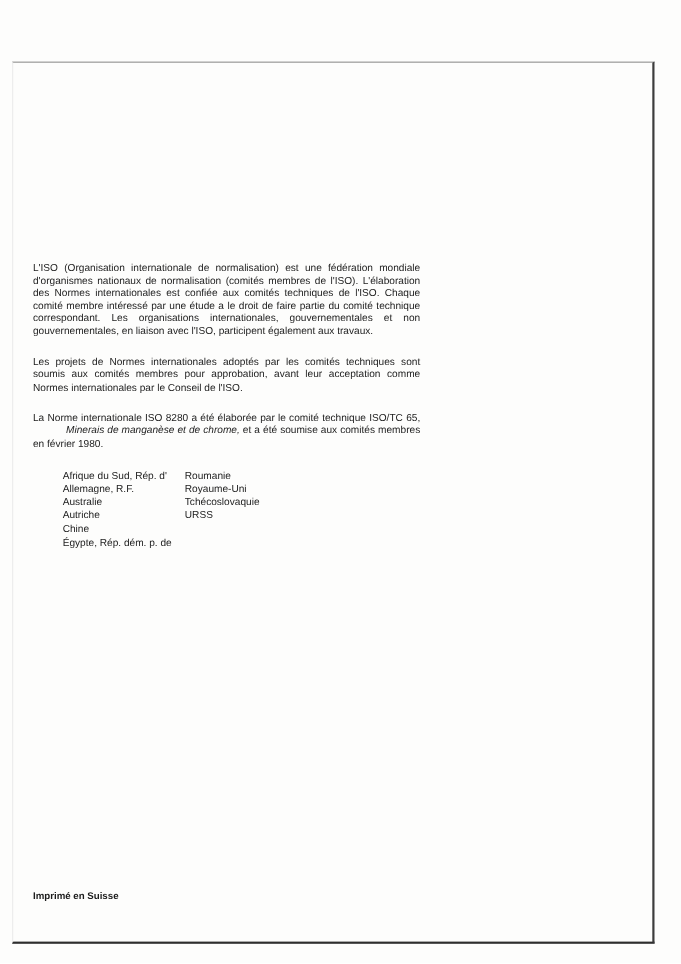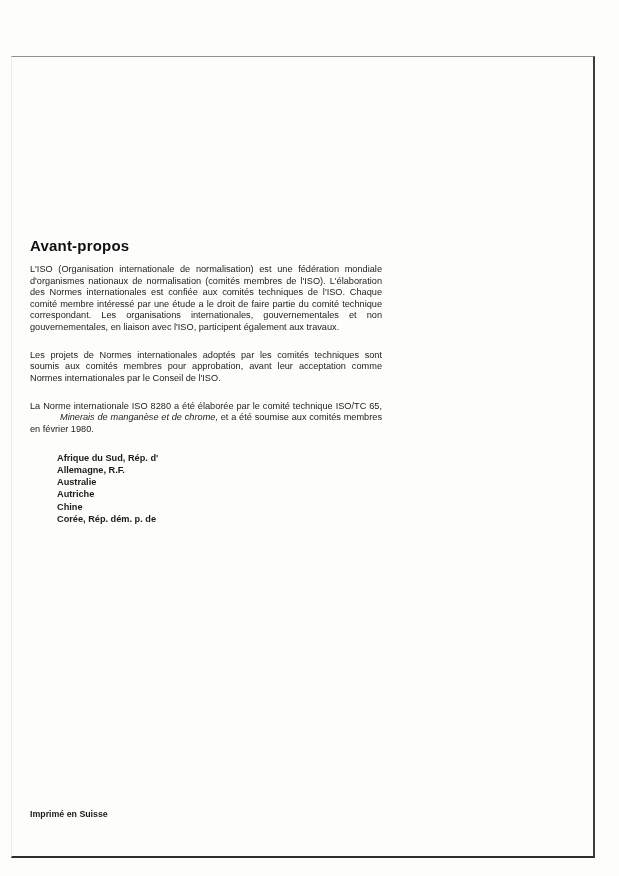--- a/index.html
+++ b/index.html
@@ -51,21 +51,20 @@
   p.intro {
     margin: 0 0 13px 0;
     font-size: 9.2px;
     line-height: 11.5px;
   }
   .columns {
     display: flex;
     margin: 0 0 12px 27px;
     font-size: 9.2px;
     line-height: 12.3px;
-    font-weight: bold;
   }
   .col1 { width: 111px; }
   .col2 { width: 112px; }
   .col3 { flex: 1; }
   p.disapproval {
     margin: 0;
     font-size: 9.2px;
     line-height: 11.5px;
   }
   .copyright {
@@ -95,37 +94,42 @@
   }
   .it { font-style: italic; margin-left: 30px; }
 </style>
 </head>
 <body>
 
 <div class="page">
   <div class="scan-frame"></div>
 
   <div class="content">
-    <h1 class="title">Avant-propos</h1>
 
     <p class="body">L'ISO (Organisation internationale de normalisation) est une fédération mondiale d'organismes nationaux de normalisation (comités membres de l'ISO). L'élaboration des Normes internationales est confiée aux comités techniques de l'ISO. Chaque comité membre intéressé par une étude a le droit de faire partie du comité technique correspondant. Les organisations internationales, gouvernementales et non gouvernementales, en liaison avec l'ISO, participent également aux travaux.</p>
 
     <p class="body">Les projets de Normes internationales adoptés par les comités techniques sont soumis aux comités membres pour approbation, avant leur acceptation comme Normes internationales par le Conseil de l'ISO.</p>
 
     <p class="body"><span>La Norme internationale ISO 8280 a été élaborée par le comité technique ISO/TC 65, </span><span class="it">Minerais de manganèse et de chrome,</span><span> et a été soumise aux comités membres en février 1980.</span></p>
 
 
     <div class="columns">
       <div class="col1">
         <div>Afrique du Sud, Rép. d'</div>
         <div>Allemagne, R.F.</div>
         <div>Australie</div>
         <div>Autriche</div>
         <div>Chine</div>
-        <div>Corée, Rép. dém. p. de</div>
+        <div>Égypte, Rép. dém. p. de</div>
+      </div>
+      <div class="col3">
+        <div>Roumanie</div>
+        <div>Royaume-Uni</div>
+        <div>Tchécoslovaquie</div>
+        <div>URSS</div>
       </div>
     </div>
 
   </div>
 
 
   <div class="printed">Imprimé en Suisse</div>
 </div>
 
 </body></html>

